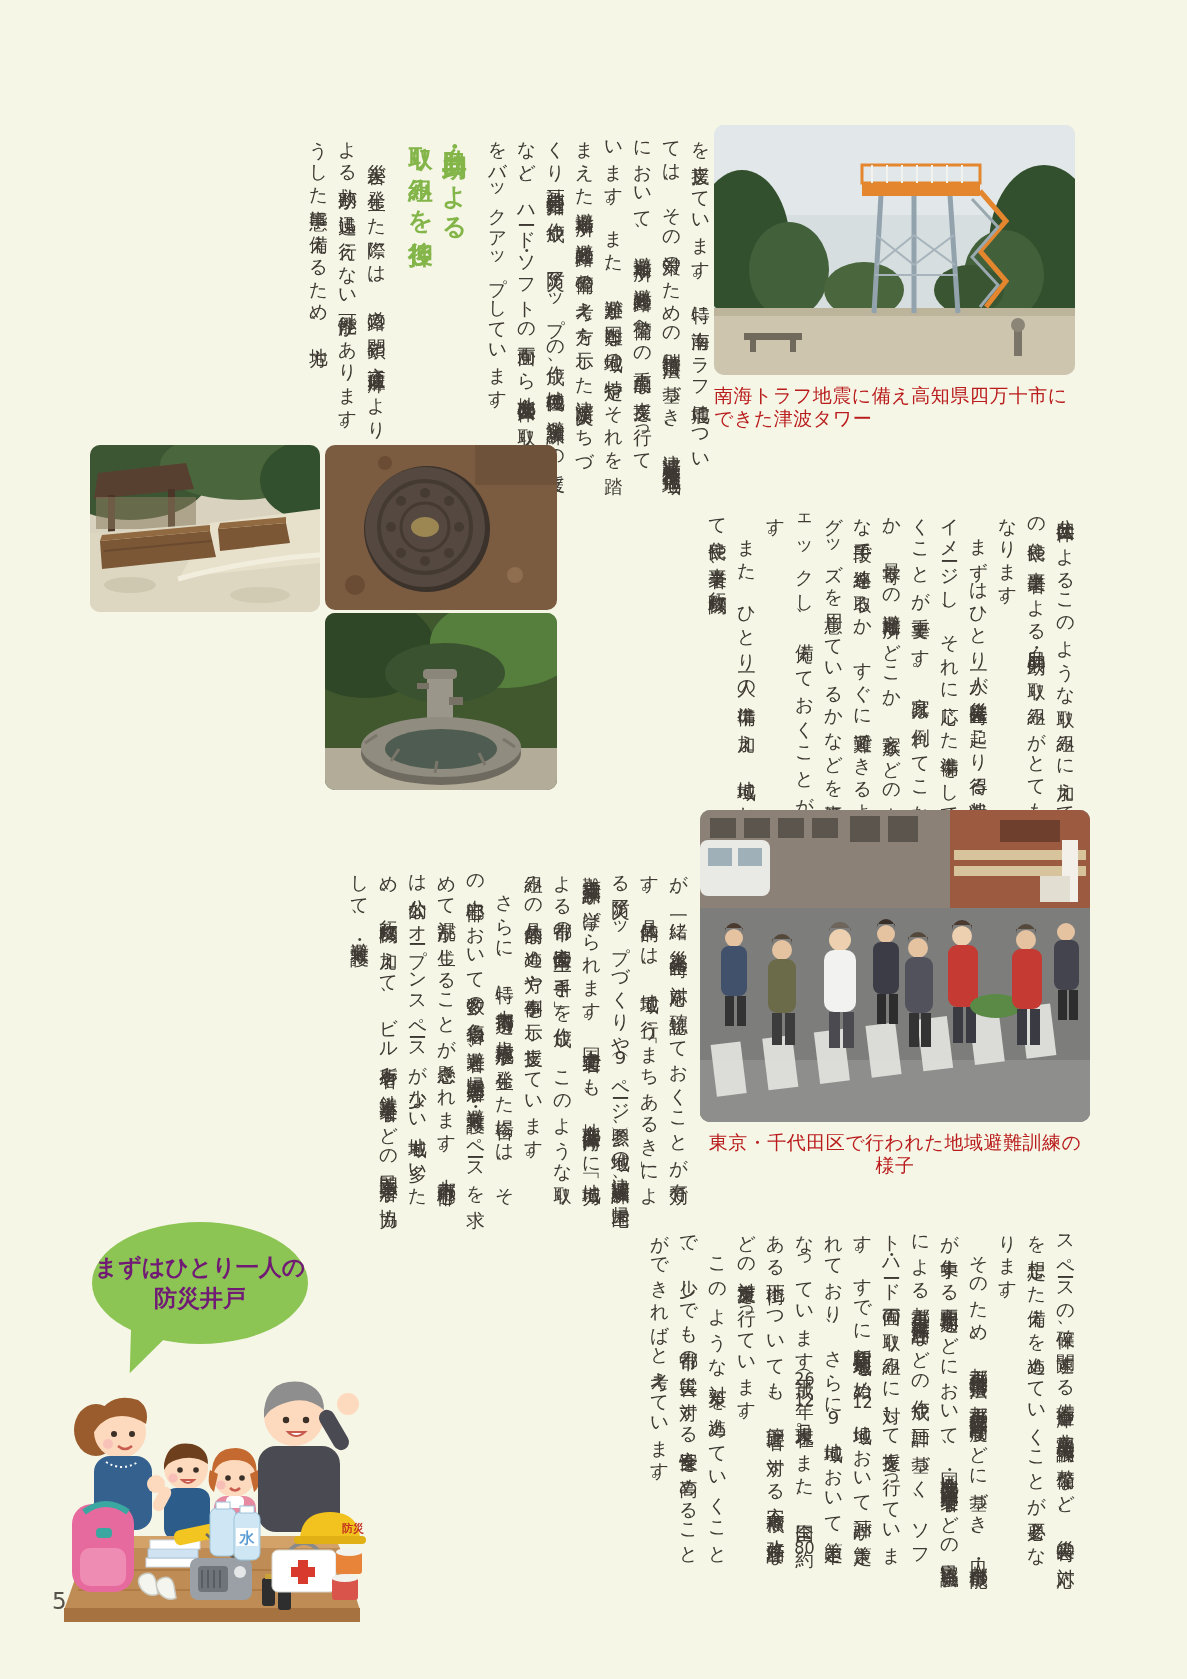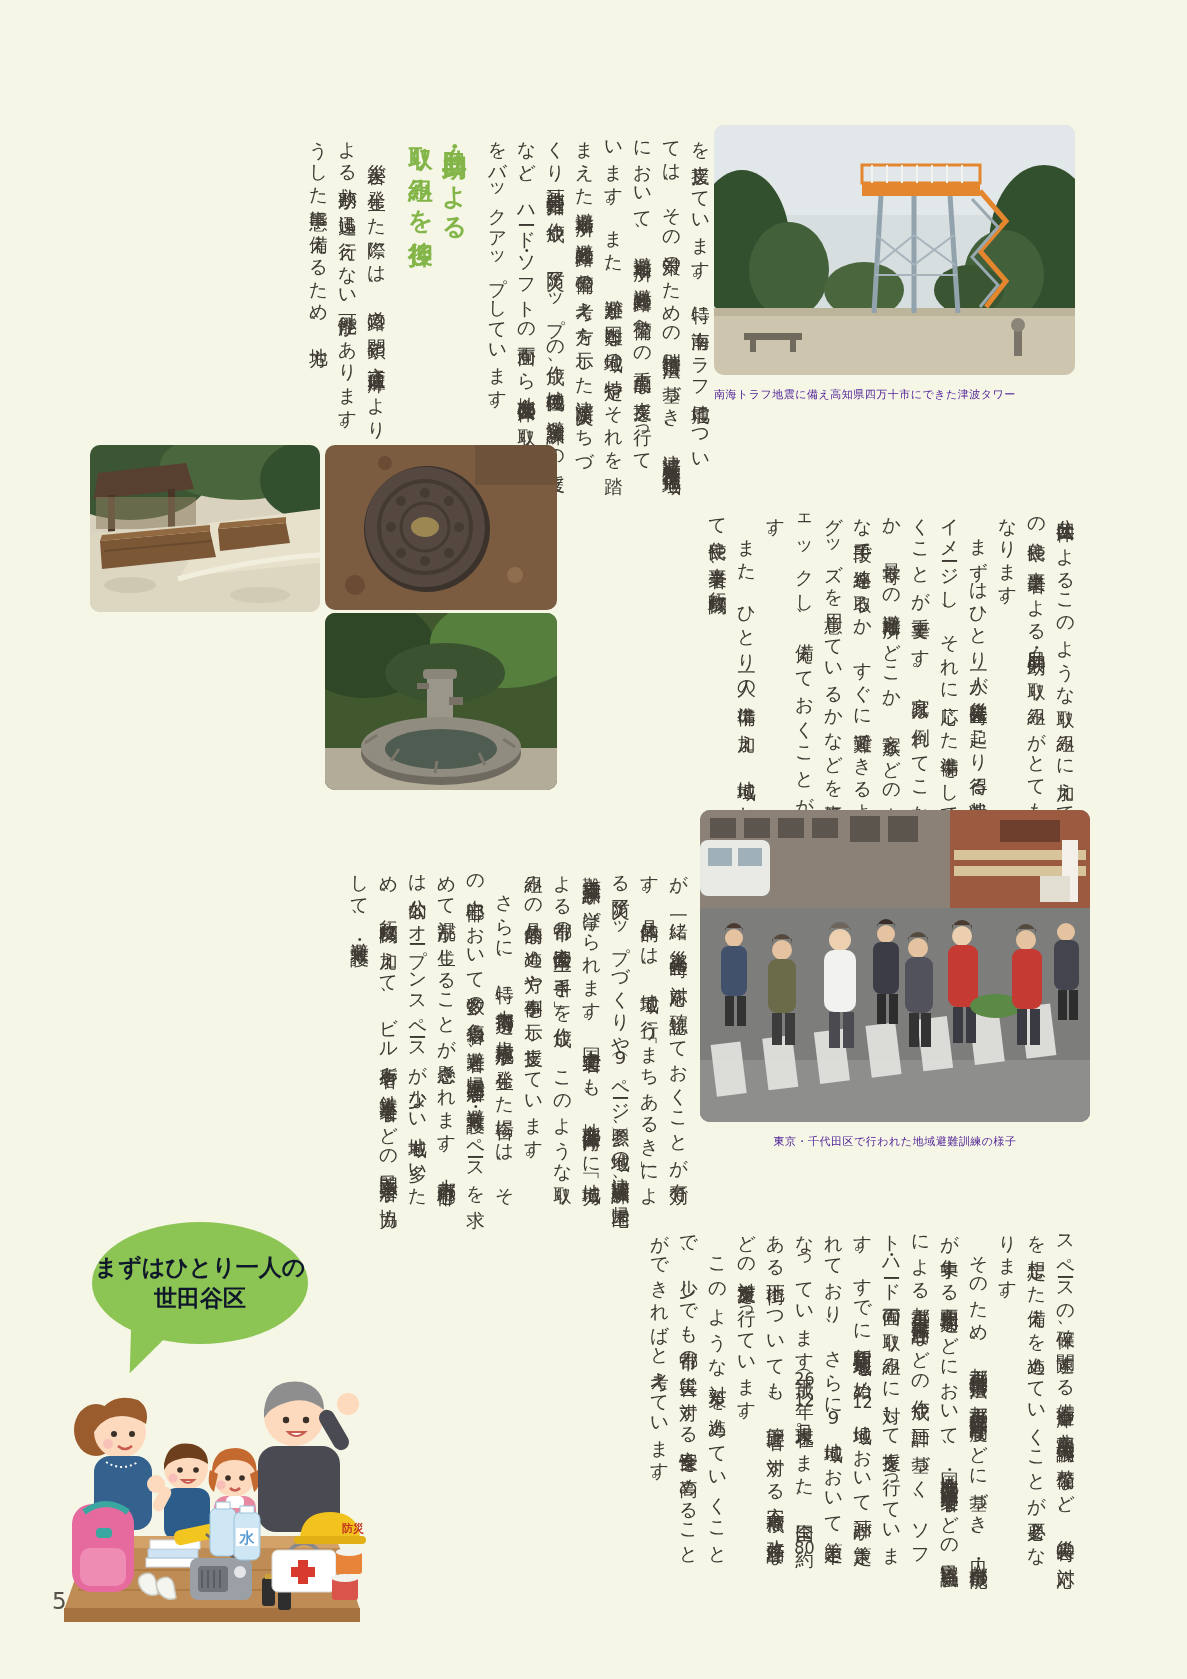--- a/index.html
+++ b/index.html
@@ -23,30 +23,30 @@
   .vt p{margin:0;}
   .tcy{text-combine-upright:all; letter-spacing:0;}
   h2.heading{
     margin:0 12px; font-size:24.5px; line-height:34px;
     font-weight:bold; color:#83b549; letter-spacing:2px;
   }
   h2.heading span{display:block;}
   figure{margin:0; position:absolute;}
   .photo-frame{border-radius:10px; overflow:hidden; display:block; line-height:0;}
   .caption{
-    font-size:11px; line-height:22.5px; color:#4c1d95;
+    font-size:19px; line-height:22.5px; color:#b91c1c;
     margin-top:9px; letter-spacing:0.5px;
   }
   .bubble{
     position:absolute; left:92px; top:1222px; width:216px; height:122px;
     background:#8dc554; border-radius:50%;
     display:flex; align-items:center; justify-content:center; text-align:center;
   }
   .bubble-text{
-    color:#0f172a; font-weight:bold; font-size:23px; line-height:31px;
+    color:#701a75; font-weight:bold; font-size:23px; line-height:31px;
   }
   .bubble-tail{
     position:absolute; left:125px; top:1330px; width:0; height:0;
     border-left:10px solid transparent; border-right:28px solid transparent;
     border-top:46px solid #8dc554; transform:rotate(14deg);
   }
   .page-number{
     position:absolute; left:52px; top:1588px;
     font-size:23px; color:#55514a;
   }
@@ -331,21 +331,21 @@
 
   <div class="vt" style="left:380px; top:1222px; width:700px; height:335px;">
     <p>スペースの確保、関連する備蓄倉庫や非常用発電設備の整備など、災害時の対応を想定した備えを進めていくことが必要となります。</p>
     <p>　そのため、都市再生特別措置法の都市再生安全確保計画制度などに基づき、人口・都市機能が集中する主要駅周辺などにおいて、国・地方公共団体・民間事業者などの官民協議会による都市再生安全確保計画などの作成や計画に基づく、ソフト・ハード両面の取り組みに対して支援を行っています。すでに新宿駅周辺地域を始め<span class="tcy">12</span>地域において計画が策定されており、さらに<span class="tcy">9</span>地域において策定中となっています（平成<span class="tcy">26</span>年<span class="tcy">12</span>月末現在）。また、全国に約<span class="tcy">80</span>ある地下街についても、管理者に対する安全点検や改修計画などの対策支援を行っています。</p>
     <p>　このような対策を進めていくことで、少しでも都市の災害に対する安全性を高めることができればと考えています。</p>
   </div>
 
   <div class="bubble">
     <div class="bubble-text">
       <div>まずはひとり一人の</div>
-      <div>世田谷区</div>
+      <div>防災井戸</div>
     </div>
   </div>
   <div class="bubble-tail"></div>
 
   <div style="position:absolute; left:58px; top:1352px;">
     <svg width="310" height="278" viewBox="0 0 310 278">
 
       <g>
         <ellipse cx="38" cy="78" rx="22" ry="26" fill="#9a5c2c"></ellipse>
         <circle cx="62" cy="80" r="26" fill="#fdd9bd"></circle>

